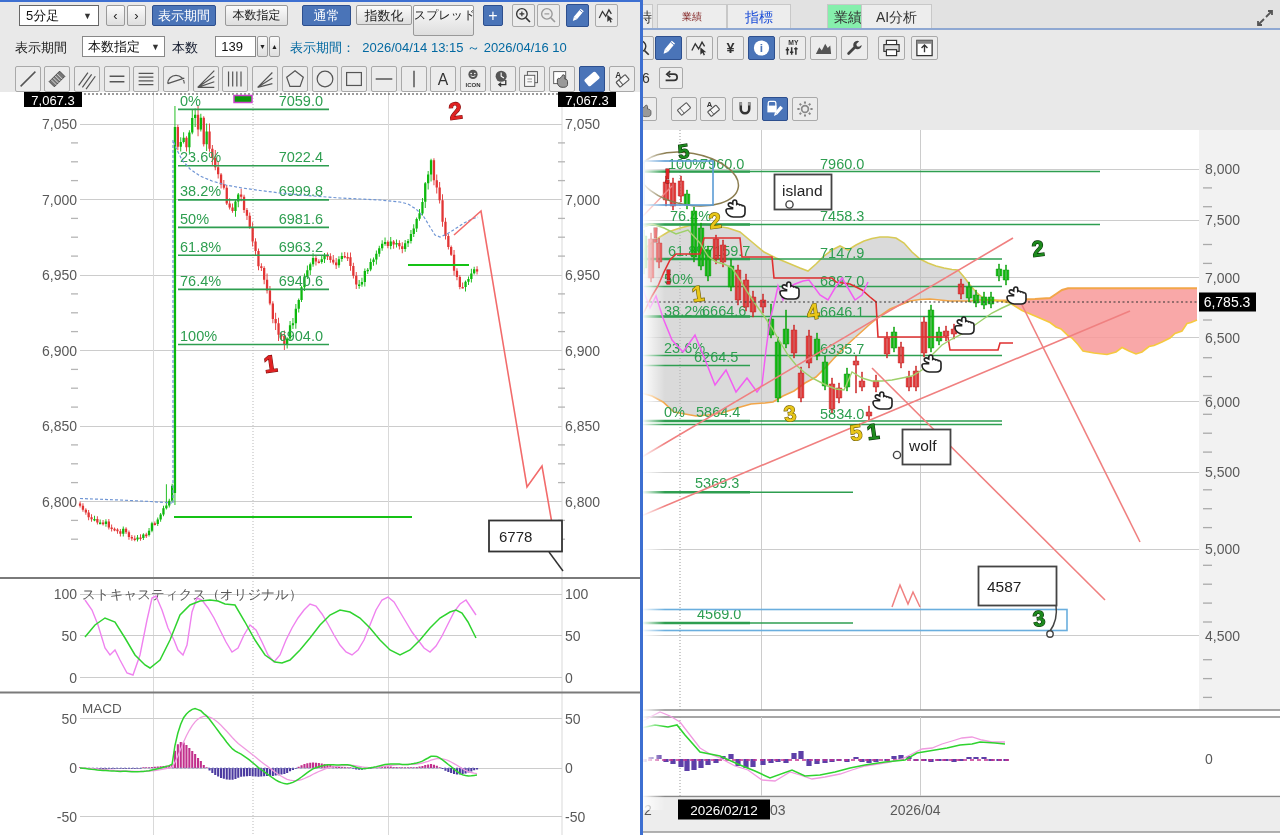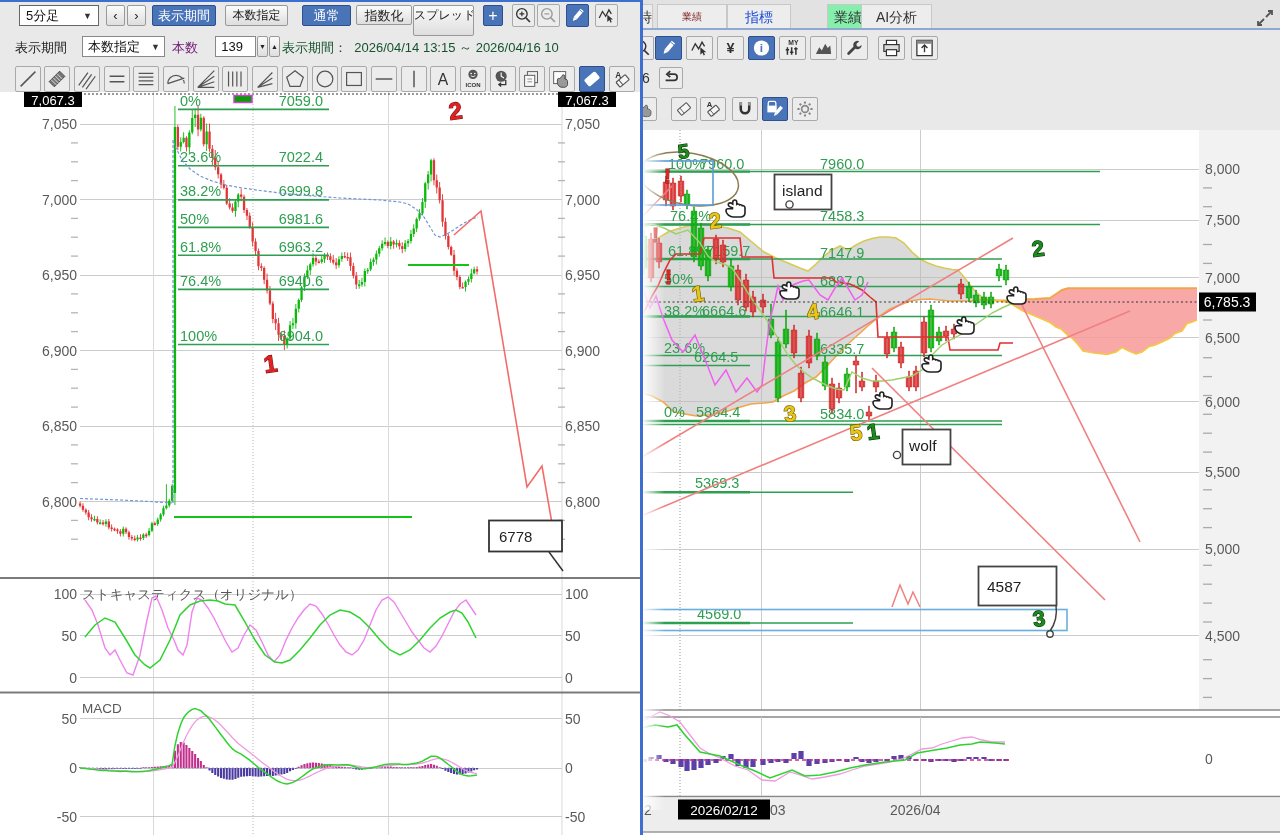--- a/index.html
+++ b/index.html
@@ -300,25 +300,25 @@
         <path d="M10.5 17 L13 22 L15.5 17 Z" fill="#fff"></path>
         <path d="M10.5 6h5" stroke="#4a74b8" stroke-width="1"></path>
       </g>
     </svg></div>
 <div style="position:absolute;left:595px;top:4px;width:23px;height:23px;background:#ececec;border:1px solid #a9a9a9;border-radius:2px"><svg width="21" height="21" viewBox="0 0 26 26">
       <path d="M4 16 L8 8 L12 14 L16 6 L19 11" stroke="#333" stroke-width="1.6" fill="none"></path>
       <path d="M14 12 L14 21 L16.5 18.5 L18 22 L19.5 21 L18 18 L21 18 Z" fill="#333"></path>
     </svg></div>
 <div style="position:absolute;left:15px;top:39px;font-size:13px;color:#222">表示期間</div>
 <div style="position:absolute;left:82px;top:36px;width:83px;height:21px;background:#fff;border:1px solid #888;font-size:13px;color:#111;line-height:20px;padding-left:5px">本数指定<span style="position:absolute;right:4px;top:0;font-size:9px;color:#333">▼</span></div>
-<div style="position:absolute;left:172px;top:39px;font-size:13px;color:#701a75">本数</div>
+<div style="position:absolute;left:172px;top:39px;font-size:13px;color:#0f172a">本数</div>
 <div style="position:absolute;left:215px;top:36px;width:41px;height:21px;background:#fff;border:1px solid #888;font-size:13px;color:#111;line-height:20px;text-align:right;padding-right:12px">139</div>
 <div class="gbtn" style="left:257px;top:36px;width:11px;height:21px;font-size:7px;padding:0">▼</div>
 <div class="gbtn" style="left:269px;top:36px;width:11px;height:21px;font-size:7px;padding:0">▲</div>
-<div style="position:absolute;left:282px;top:39px;font-size:13px;color:#14532d">表示期間：&nbsp;&nbsp;2026/04/14 13:15 ～ 2026/04/16 10</div>
+<div style="position:absolute;left:290px;top:39px;font-size:13px;color:#0369a1">表示期間：&nbsp;&nbsp;2026/04/14 13:15 ～ 2026/04/16 10</div>
 <div style="position:absolute;left:14.5px;top:66px;width:26px;height:26px;background:#ececec;border:1px solid #a9a9a9;border-radius:2px">
     <svg width="24" height="24" viewBox="0 0 26 26" style="position:absolute;left:0;top:0">
       <line x1="5" y1="21" x2="21" y2="5" stroke="#555" stroke-width="1.6" fill="none"></line>
     </svg>
   </div>
 <div style="position:absolute;left:44.2px;top:66px;width:26px;height:26px;background:#ececec;border:1px solid #a9a9a9;border-radius:2px">
     <svg width="24" height="24" viewBox="0 0 26 26" style="position:absolute;left:0;top:0">
       <g transform="rotate(-45 13 13)">
         <rect x="5" y="9" width="16" height="8" fill="#777" stroke="#444"></rect>
         <path d="M8 9v8M11 9v8M14 9v8M17 9v8" stroke="#ddd" stroke-width="1"></path>

